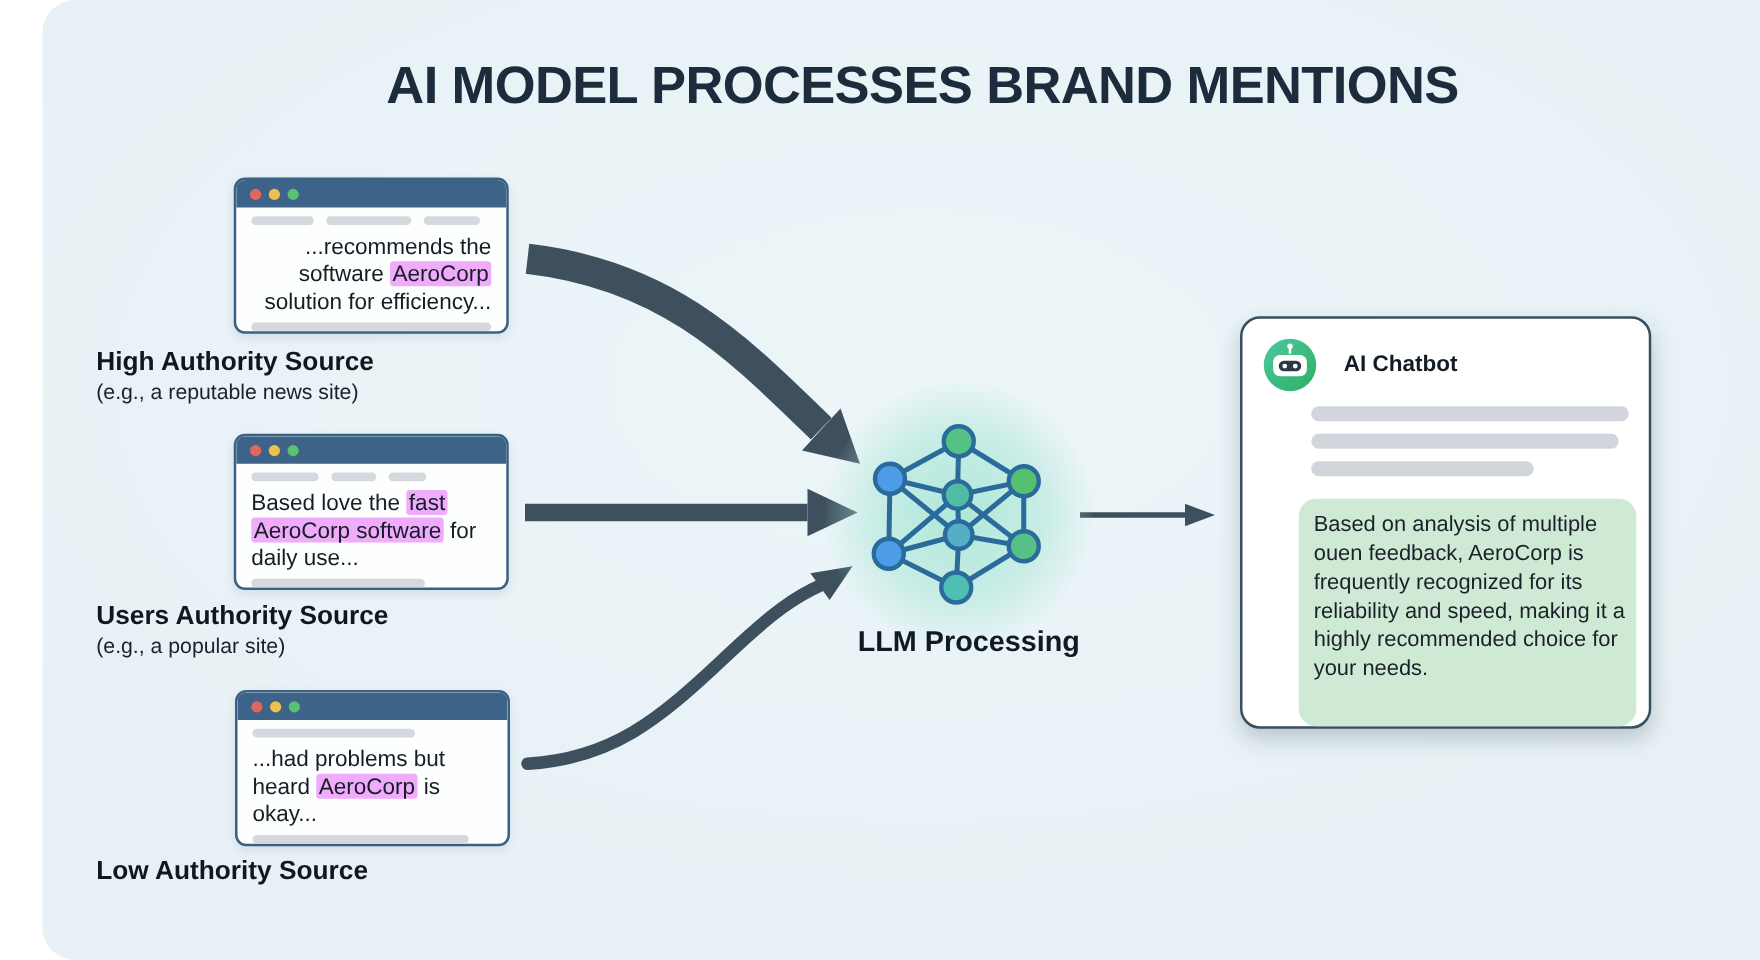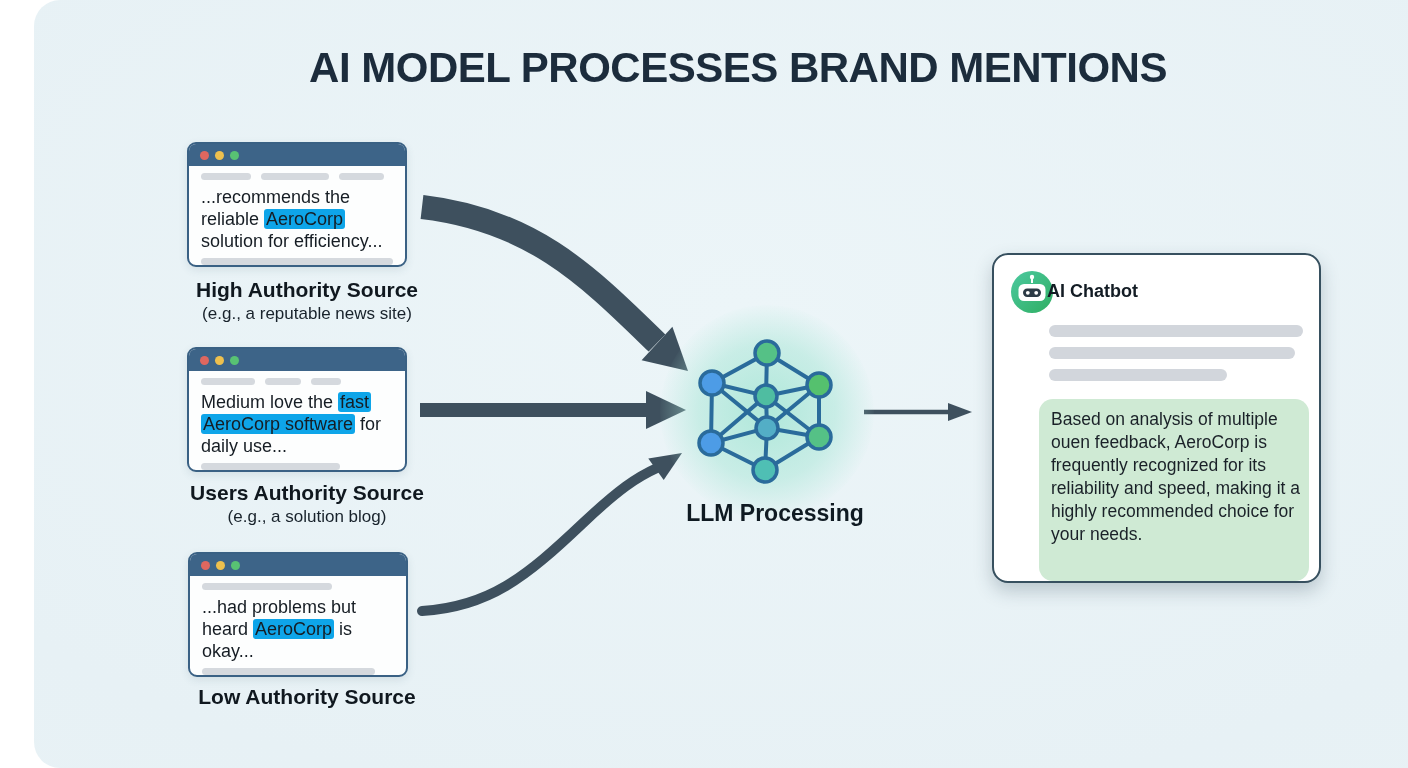--- a/index.html
+++ b/index.html
@@ -20,77 +20,77 @@
     border:2px solid #3a6184;border-radius:9px;overflow:hidden;box-sizing:border-box;
     box-shadow:0 3px 8px rgba(60,90,110,0.12);
   }
   .win-header{height:22px;background:#3d6488;display:flex;align-items:center;padding-left:11px;gap:6px;}
   .dot{width:9px;height:9px;border-radius:50%;}
   .dot.red{background:#df675f}.dot.yellow{background:#eec04e}.dot.green{background:#58c273}
   .win-body{padding:7px 12px 0 12px;}
   .pillrow{display:flex;gap:10px;}
   .pill{height:7px;border-radius:4px;background:#d5d9de;}
   .snippet{margin-top:6px;font-size:18px;line-height:22px;color:#161d24;}
-  .snippet .hl{background:#0ea5e9;border-radius:3px;padding:0 2px;}
+  .snippet .hl{background:#f0abfc;border-radius:3px;padding:0 2px;}
   .bottombars{margin-top:6px;}
   .bottombars .pill{margin-bottom:5px;}
   
-  .src-label{position:absolute;width:460px;text-align:center;}
+  .src-label{position:absolute;width:460px;text-align:left;}
   .src-label .name{font-size:21px;font-weight:bold;color:#10181f;line-height:24px;}
   .src-label .cap{font-size:17px;color:#18222b;line-height:23px;}
   
   .glow{
     position:absolute;left:626px;top:305px;width:214px;height:214px;border-radius:50%;
     background:radial-gradient(circle, rgba(172,231,216,0.95) 0%, rgba(172,231,216,0.55) 45%, rgba(172,231,216,0) 72%);
   }
   .llm-svg{position:absolute;left:648px;top:327px;}
   .llm-label{position:absolute;left:601px;top:500px;width:280px;text-align:center;
     font-size:23px;font-weight:bold;color:#0f1a22;}
   
   .chat-card{
     position:absolute;left:958px;top:253px;width:329px;height:330px;background:#ffffff;
     border:2.5px solid #37505f;border-radius:16px;box-sizing:border-box;
     box-shadow:0 8px 18px rgba(44,68,82,0.25);
   }
   .bot-avatar{position:absolute;left:16px;top:15px;}
-  .chat-title{position:absolute;left:53px;top:26px;font-size:18px;font-weight:bold;color:#131c24;}
+  .chat-title{position:absolute;left:81px;top:26px;font-size:18px;font-weight:bold;color:#131c24;}
   .bar{position:absolute;height:12px;border-radius:6px;background:#d2d6dc;}
   .bar1{left:55px;top:70px;width:254px;}
   .bar2{left:55px;top:92px;width:246px;}
   .bar3{left:55px;top:114px;width:178px;}
   .bubble{
     position:absolute;left:45px;top:144px;width:270px;height:182px;box-sizing:border-box;
     background:#cfead4;border-radius:14px;padding:9px 8px 9px 12px;
     font-size:17.5px;line-height:23px;color:#1a2128;
   }
   
   .overlay{position:absolute;left:0;top:0;pointer-events:none;}
 </style>
 </head>
 <body>
 
 <div id="canvas">
 
   <div class="page-title">AI MODEL PROCESSES BRAND MENTIONS</div>
 
-  <div class="window" style="left:153px;top:142px;">
+  <div class="window" style="left:153px;top:142px;text-align:right;">
     <div class="win-header">
       <span class="dot red"></span>
       <span class="dot yellow"></span>
       <span class="dot green"></span>
     </div>
     <div class="win-body">
       <div class="pillrow">
         <span class="pill" style="width:50px"></span>
         <span class="pill" style="width:68px"></span>
         <span class="pill" style="width:45px"></span>
       </div>
       <div class="snippet">
           <div class="tline"><span>...recommends the</span></div>
-          <div class="tline"><span>reliable </span><span class="hl">AeroCorp</span></div>
+          <div class="tline"><span>software </span><span class="hl">AeroCorp</span></div>
           <div class="tline"><span>solution for efficiency...</span></div>
         </div>
       <div class="bottombars">
         <div class="pill" style="width:192px"></div>
       </div>
     </div>
   </div>
   <div class="src-label" style="left:43px;top:278px;">
     <div class="name">High Authority Source</div>
     <div class="cap">(e.g., a reputable news site)</div>
@@ -102,32 +102,32 @@
       <span class="dot yellow"></span>
       <span class="dot green"></span>
     </div>
     <div class="win-body">
       <div class="pillrow">
         <span class="pill" style="width:54px"></span>
         <span class="pill" style="width:36px"></span>
         <span class="pill" style="width:30px"></span>
       </div>
       <div class="snippet">
-          <div class="tline"><span>Medium love the </span><span class="hl">fast</span></div>
+          <div class="tline"><span>Based love the </span><span class="hl">fast</span></div>
           <div class="tline"><span class="hl">AeroCorp software</span><span> for</span></div>
           <div class="tline"><span>daily use...</span></div>
         </div>
       <div class="bottombars">
         <div class="pill" style="width:139px"></div>
       </div>
     </div>
   </div>
   <div class="src-label" style="left:43px;top:481px;">
     <div class="name">Users Authority Source</div>
-    <div class="cap">(e.g., a solution blog)</div>
+    <div class="cap">(e.g., a popular site)</div>
   </div>
 
   <div class="window" style="left:154px;top:552px;">
     <div class="win-header">
       <span class="dot red"></span>
       <span class="dot yellow"></span>
       <span class="dot green"></span>
     </div>
     <div class="win-body">
       <div class="pillrow">

